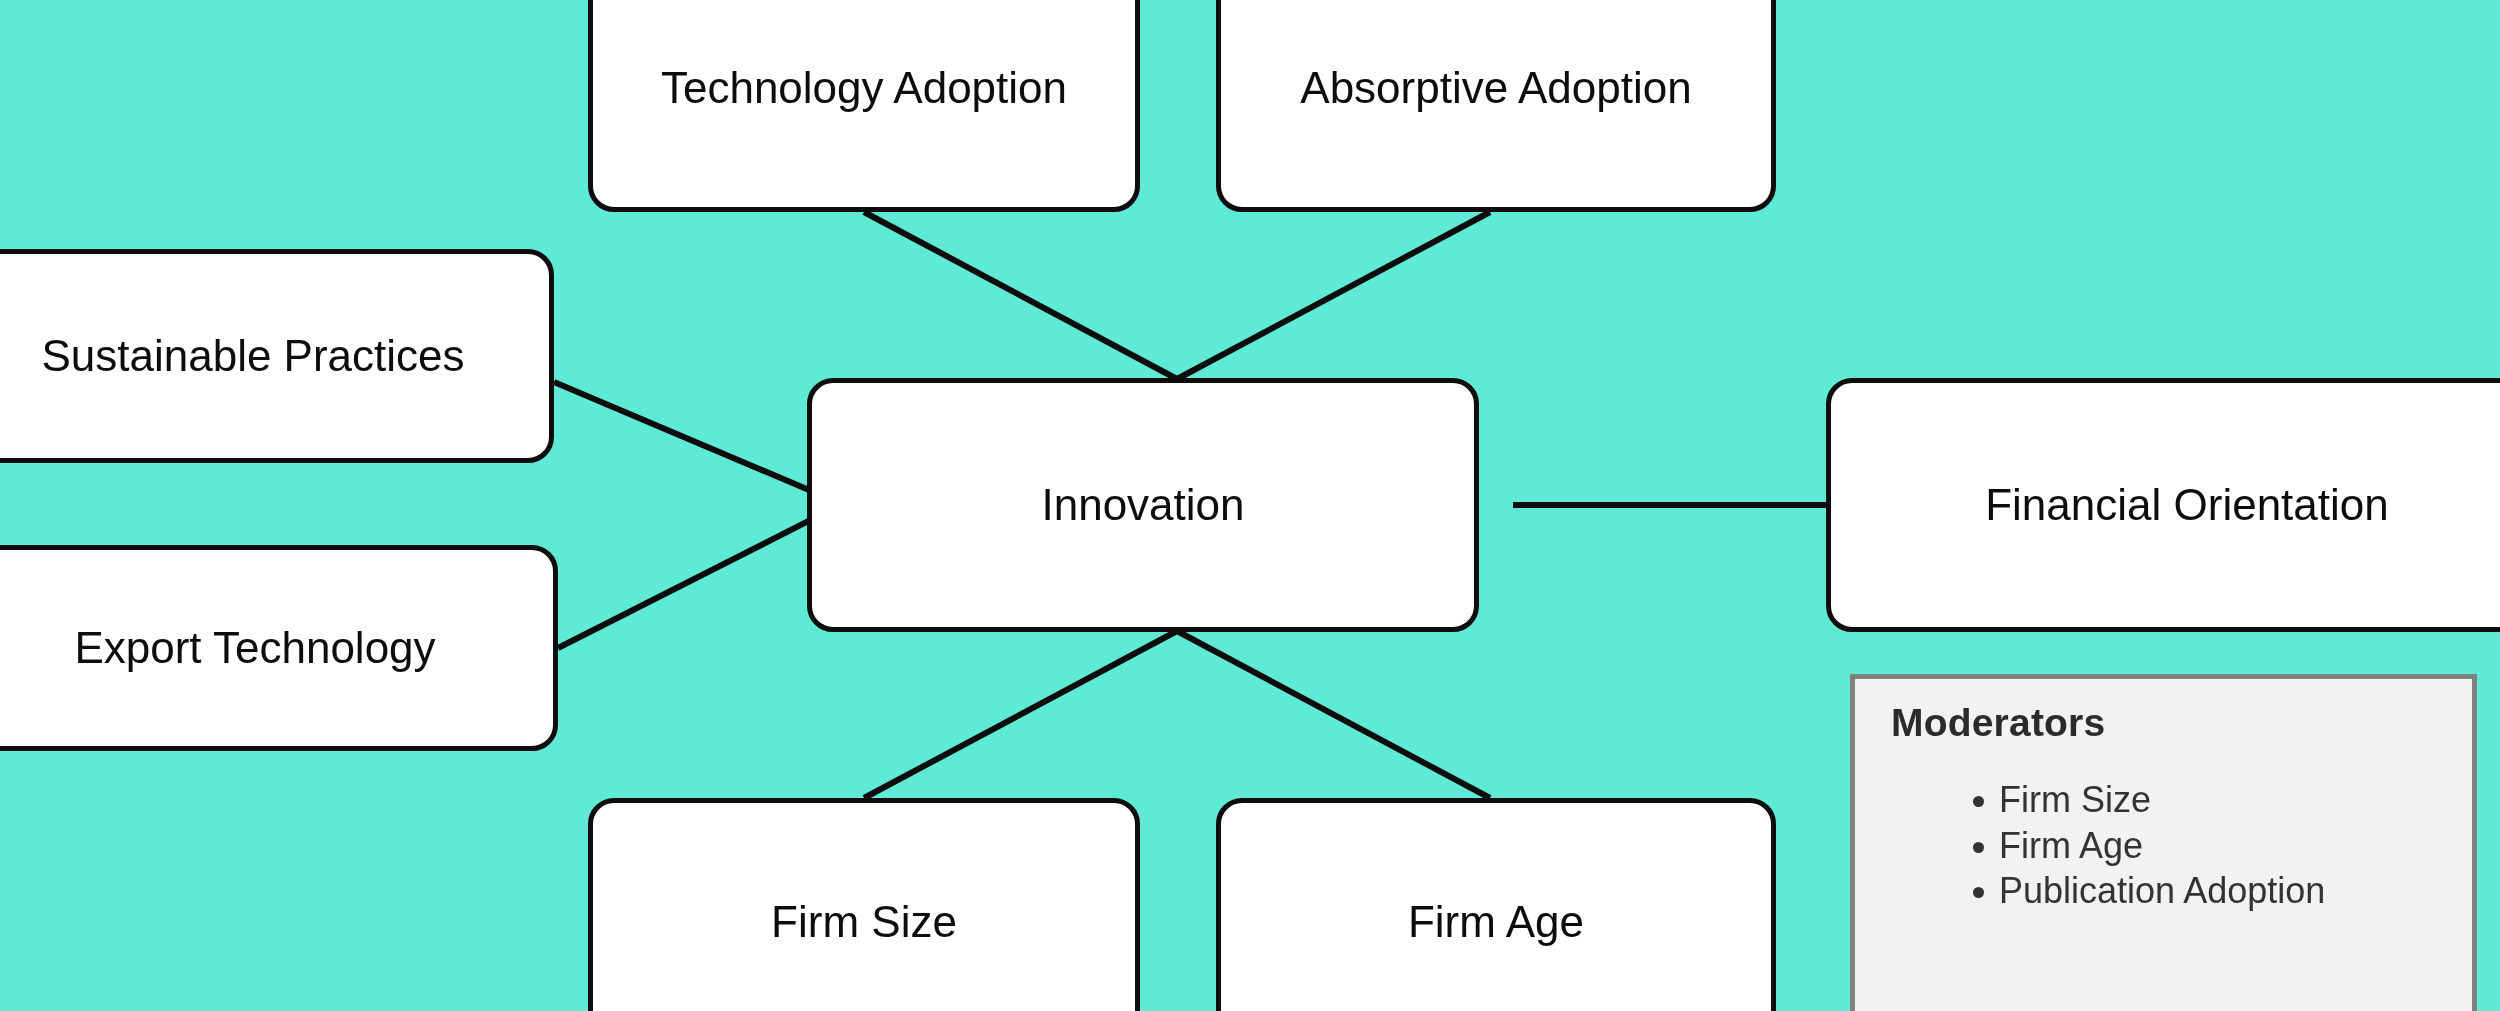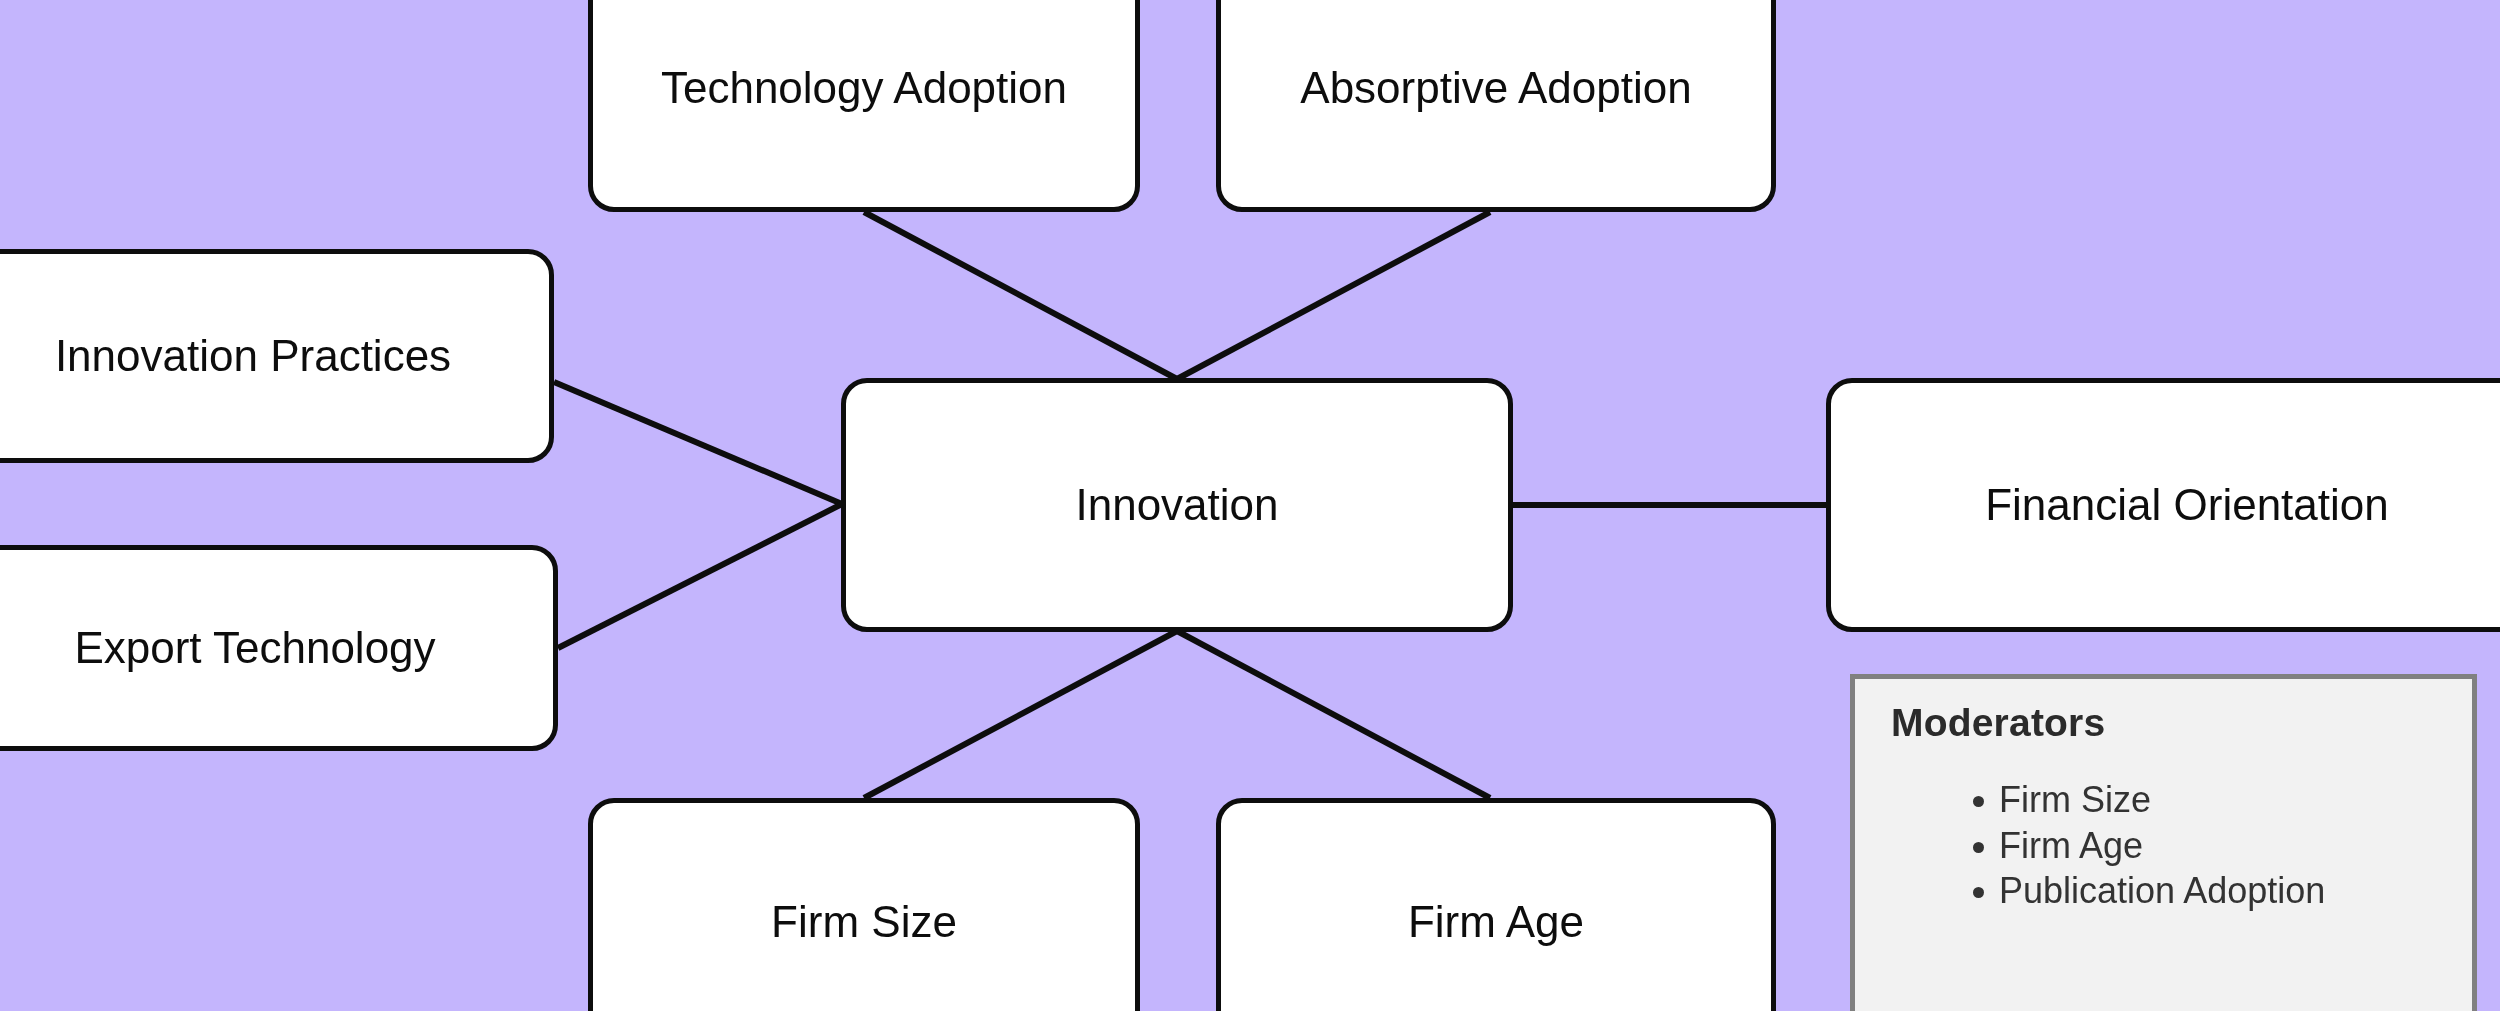--- a/index.html
+++ b/index.html
@@ -4,21 +4,21 @@
 <style>
   html, body {
     margin: 0;
     padding: 0;
     background: #ffffff;
   }
   #canvas {
     position: relative;
     width: 2500px;
     height: 1011px;
-    background: #c4b5fd;
+    background: #5eead4;
     overflow: hidden;
     font-family: "Liberation Sans", sans-serif;
   }
   #edge-layer {
     position: absolute;
     left: 0;
     top: 0;
     width: 2500px;
     height: 1011px;
     pointer-events: none;
@@ -42,21 +42,21 @@
   .node-label {
     padding: 0 26px;
     white-space: nowrap;
   }
 
   
   #node-technology-adoption { left: 588px;  top: -36px; width: 552px; height: 248px; }
   #node-absorptive-capacity { left: 1216px; top: -36px; width: 560px; height: 248px; }
   #node-sustainable-practices { left: -48px; top: 249px; width: 602px; height: 214px; }
   #node-export-orientation    { left: -48px; top: 545px; width: 606px; height: 206px; }
-  #node-innovation           { left: 841px;  top: 378px; width: 672px; height: 254px; }
+  #node-innovation           { left: 807px;  top: 378px; width: 672px; height: 254px; }
   #node-financial-performance{ left: 1826px; top: 378px; width: 722px; height: 254px; }
   #node-firm-size            { left: 588px;  top: 798px; width: 552px; height: 249px; }
   #node-firm-age             { left: 1216px; top: 798px; width: 560px; height: 249px; }
 
   
   #moderators-panel {
     position: absolute;
     left: 1850px;
     top: 674px;
     width: 627px;
@@ -128,21 +128,21 @@
 
   <div class="node" id="node-technology-adoption">
     <span class="node-label">Technology Adoption</span>
   </div>
 
   <div class="node" id="node-absorptive-capacity">
     <span class="node-label">Absorptive Adoption</span>
   </div>
 
   <div class="node" id="node-sustainable-practices">
-    <span class="node-label">Innovation Practices</span>
+    <span class="node-label">Sustainable Practices</span>
   </div>
 
   <div class="node" id="node-export-orientation">
     <span class="node-label">Export Technology</span>
   </div>
 
   <div class="node" id="node-innovation">
     <span class="node-label">Innovation</span>
   </div>
 

